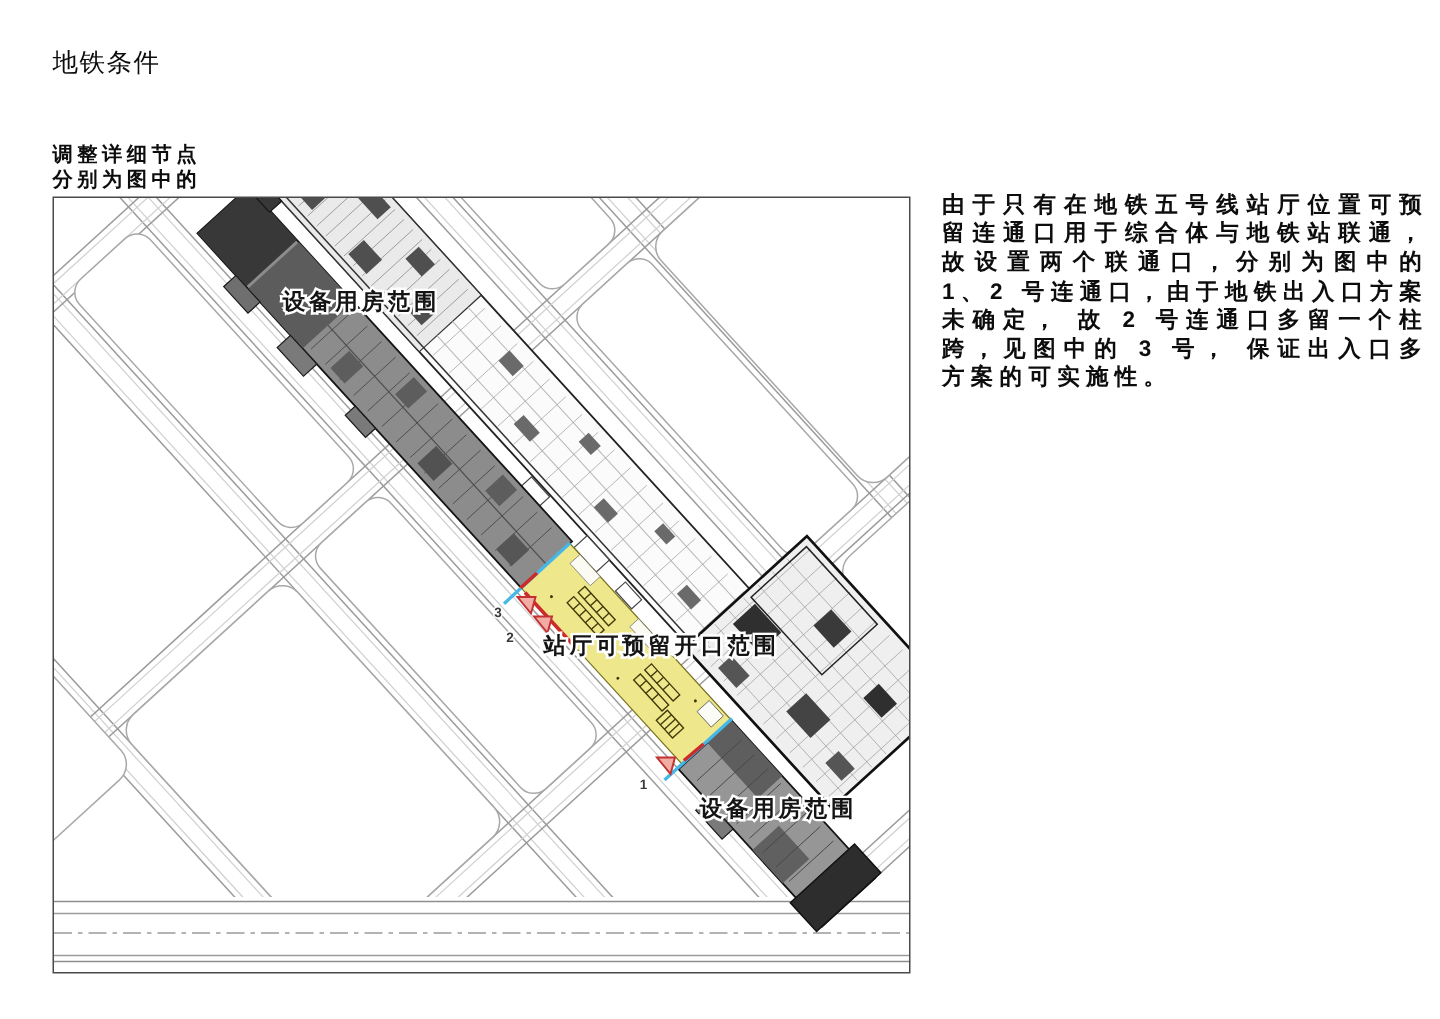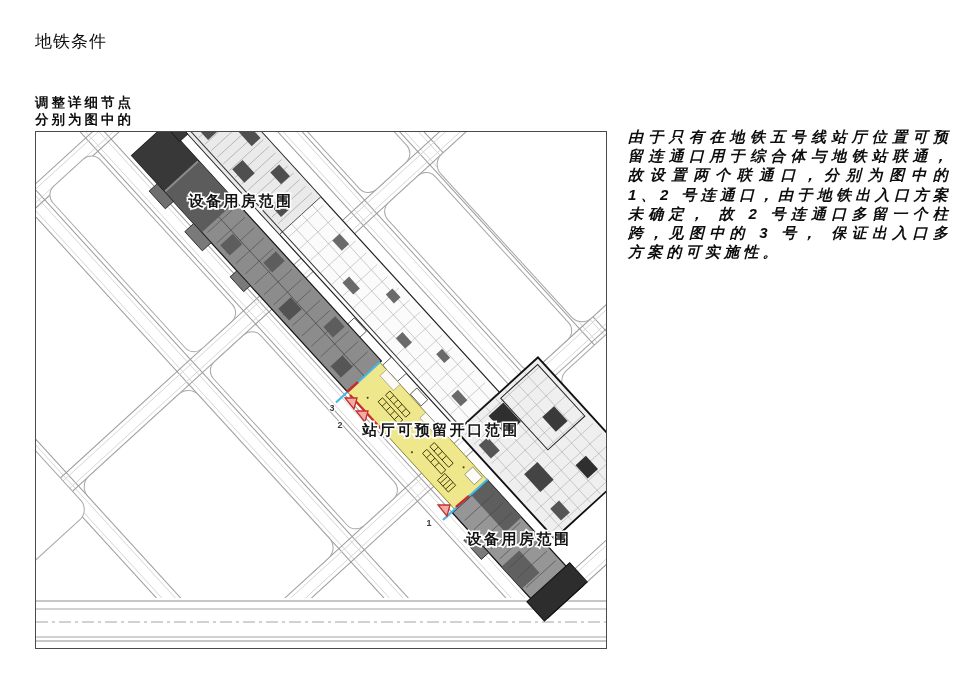--- a/index.html
+++ b/index.html
@@ -17,21 +17,21 @@
     font-size:13.5px;font-weight:700;letter-spacing:3px;line-height:17px;color:#0d0d0d;margin-top:28px;
   }
   .map-frame{
     position:absolute;left:35px;top:131px;width:570px;height:516px;
     border:1px solid #4a4a4a;box-sizing:content-box;background:#fff;
   }
   .map-frame svg{display:block;}
   .description{
     position:absolute;left:628px;top:127px;width:324px;
     font-size:15px;font-weight:700;letter-spacing:4.2px;line-height:19.2px;
-    text-align:justify;color:#0d0d0d;font-style:italic;
+    text-align:justify;color:#0d0d0d;
   }
   svg text.map-label{
     font-family:"Liberation Sans","DejaVu Sans",sans-serif;
     font-weight:700;fill:#141414;stroke:#ffffff;stroke-width:3.2px;
     paint-order:stroke;letter-spacing:2.5px;
   }
   svg text.marker-num{
     font-family:"Liberation Sans","DejaVu Sans",sans-serif;
     font-weight:700;font-size:9px;fill:#3a3a3a;stroke:#fff;stroke-width:2px;paint-order:stroke;
   }

